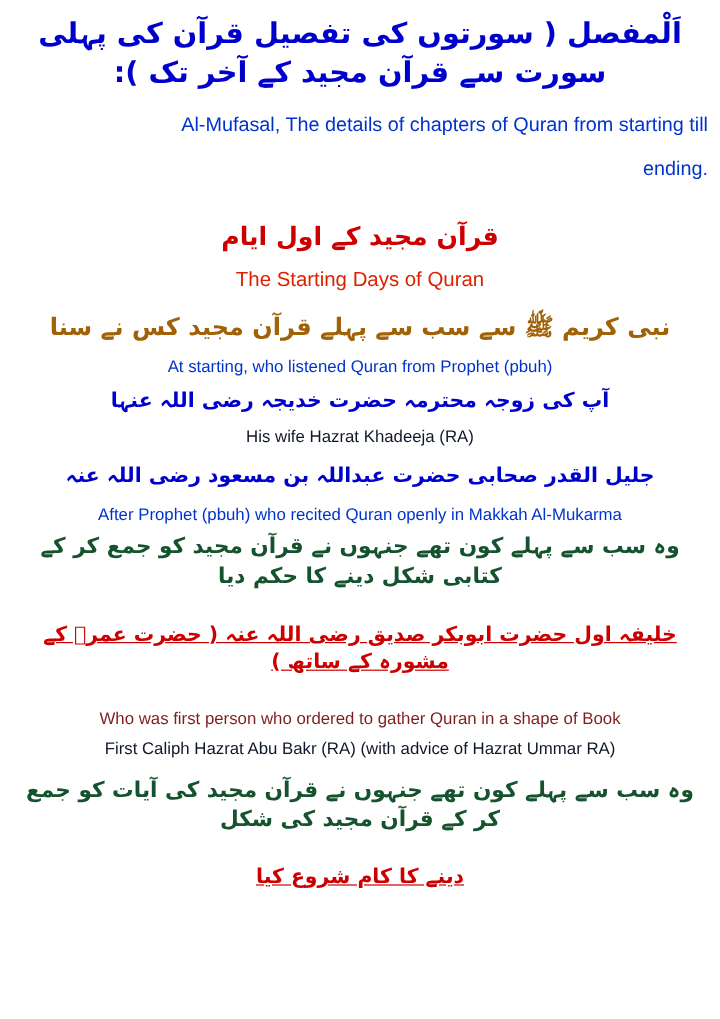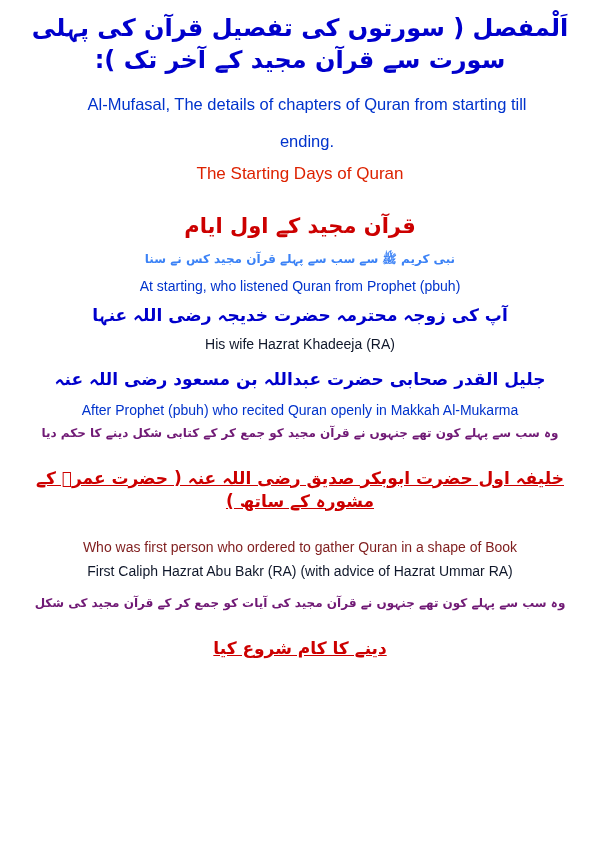--- a/index.html
+++ b/index.html
@@ -37,60 +37,60 @@
   
   .hdr-urdu {
     color: #0000cc;
     font-size: 24px;
     text-align: center;
     margin: 4px 0 12px 0;
   }
   .hdr-eng {
     color: #0033cc;
     font-size: 16.5px;
-    text-align: center;
+    text-align: right;
     margin: 0 0 6px 14px;
     line-height: 1.9;
   }
 
   
   .sec-urdu-title {
     color: #cc0000;
     font-size: 21px;
     margin: 26px 0 10px 0;
   }
   .sec-eng-title {
     color: #dd2200;
     font-size: 17px;
     margin: 6px 0 14px 0;
   }
 
   .q-urdu {
-    color: #3b82f6;
-    font-size: 12px;
+    color: #a16207;
+    font-size: 20px;
     margin: 6px 0;
   }
   .q-urdu2 {
     color: #0000cc;
     font-size: 17px;
     margin: 8px 0;
   }
   .a-eng {
     color: #0033cc;
     font-size: 14px;
     margin: 10px 0 2px 0;
   }
   .a-eng2 {
     color: #0f172a;
     font-size: 14px;
     margin: 6px 0 14px 0;
   }
   .q-urdu-red {
-    color: #701a75;
-    font-size: 12px;
+    color: #14532d;
+    font-size: 18px;
     margin: 6px 0;
   }
   .q-urdu-red2 {
     color: #cc0000;
     font-size: 17px;
     margin: 25px 0;
     text-decoration: underline;
   }
   .a-eng-red {
     color: #7f1d1d;
@@ -101,22 +101,22 @@
 </head>
 <body>
 
 <div class="page">
 
   <div class="line urdu hdr-urdu">اَلْمفصل ( سورتوں کی تفصیل قرآن کی پہلی سورت سے قرآن مجید کے آخر تک ):</div>
 
   <div class="eng hdr-eng">Al-Mufasal, The details of chapters of Quran from starting till</div>
   <div class="eng hdr-eng">ending.</div>
 
+  <div class="line urdu sec-urdu-title">قرآن مجید کے اول ایام</div>
   <div class="line eng sec-eng-title">The Starting Days of Quran</div>
-  <div class="line urdu sec-urdu-title">قرآن مجید کے اول ایام</div>
 
   <div>
     <div class="line urdu q-urdu">نبی کریم ﷺ سے سب سے پہلے قرآن مجید کس نے سنا</div>
     <div class="line eng a-eng">At starting, who listened Quran from Prophet (pbuh)</div>
     <div class="line urdu q-urdu2">آپ کی زوجہ محترمہ حضرت خدیجہ رضی اللہ عنہا</div>
     <div class="line eng a-eng2">His wife Hazrat Khadeeja (RA)</div>
   </div>
 
   <div>
     <div class="line urdu q-urdu2">جلیل القدر صحابی حضرت عبداللہ بن مسعود رضی اللہ عنہ</div>

